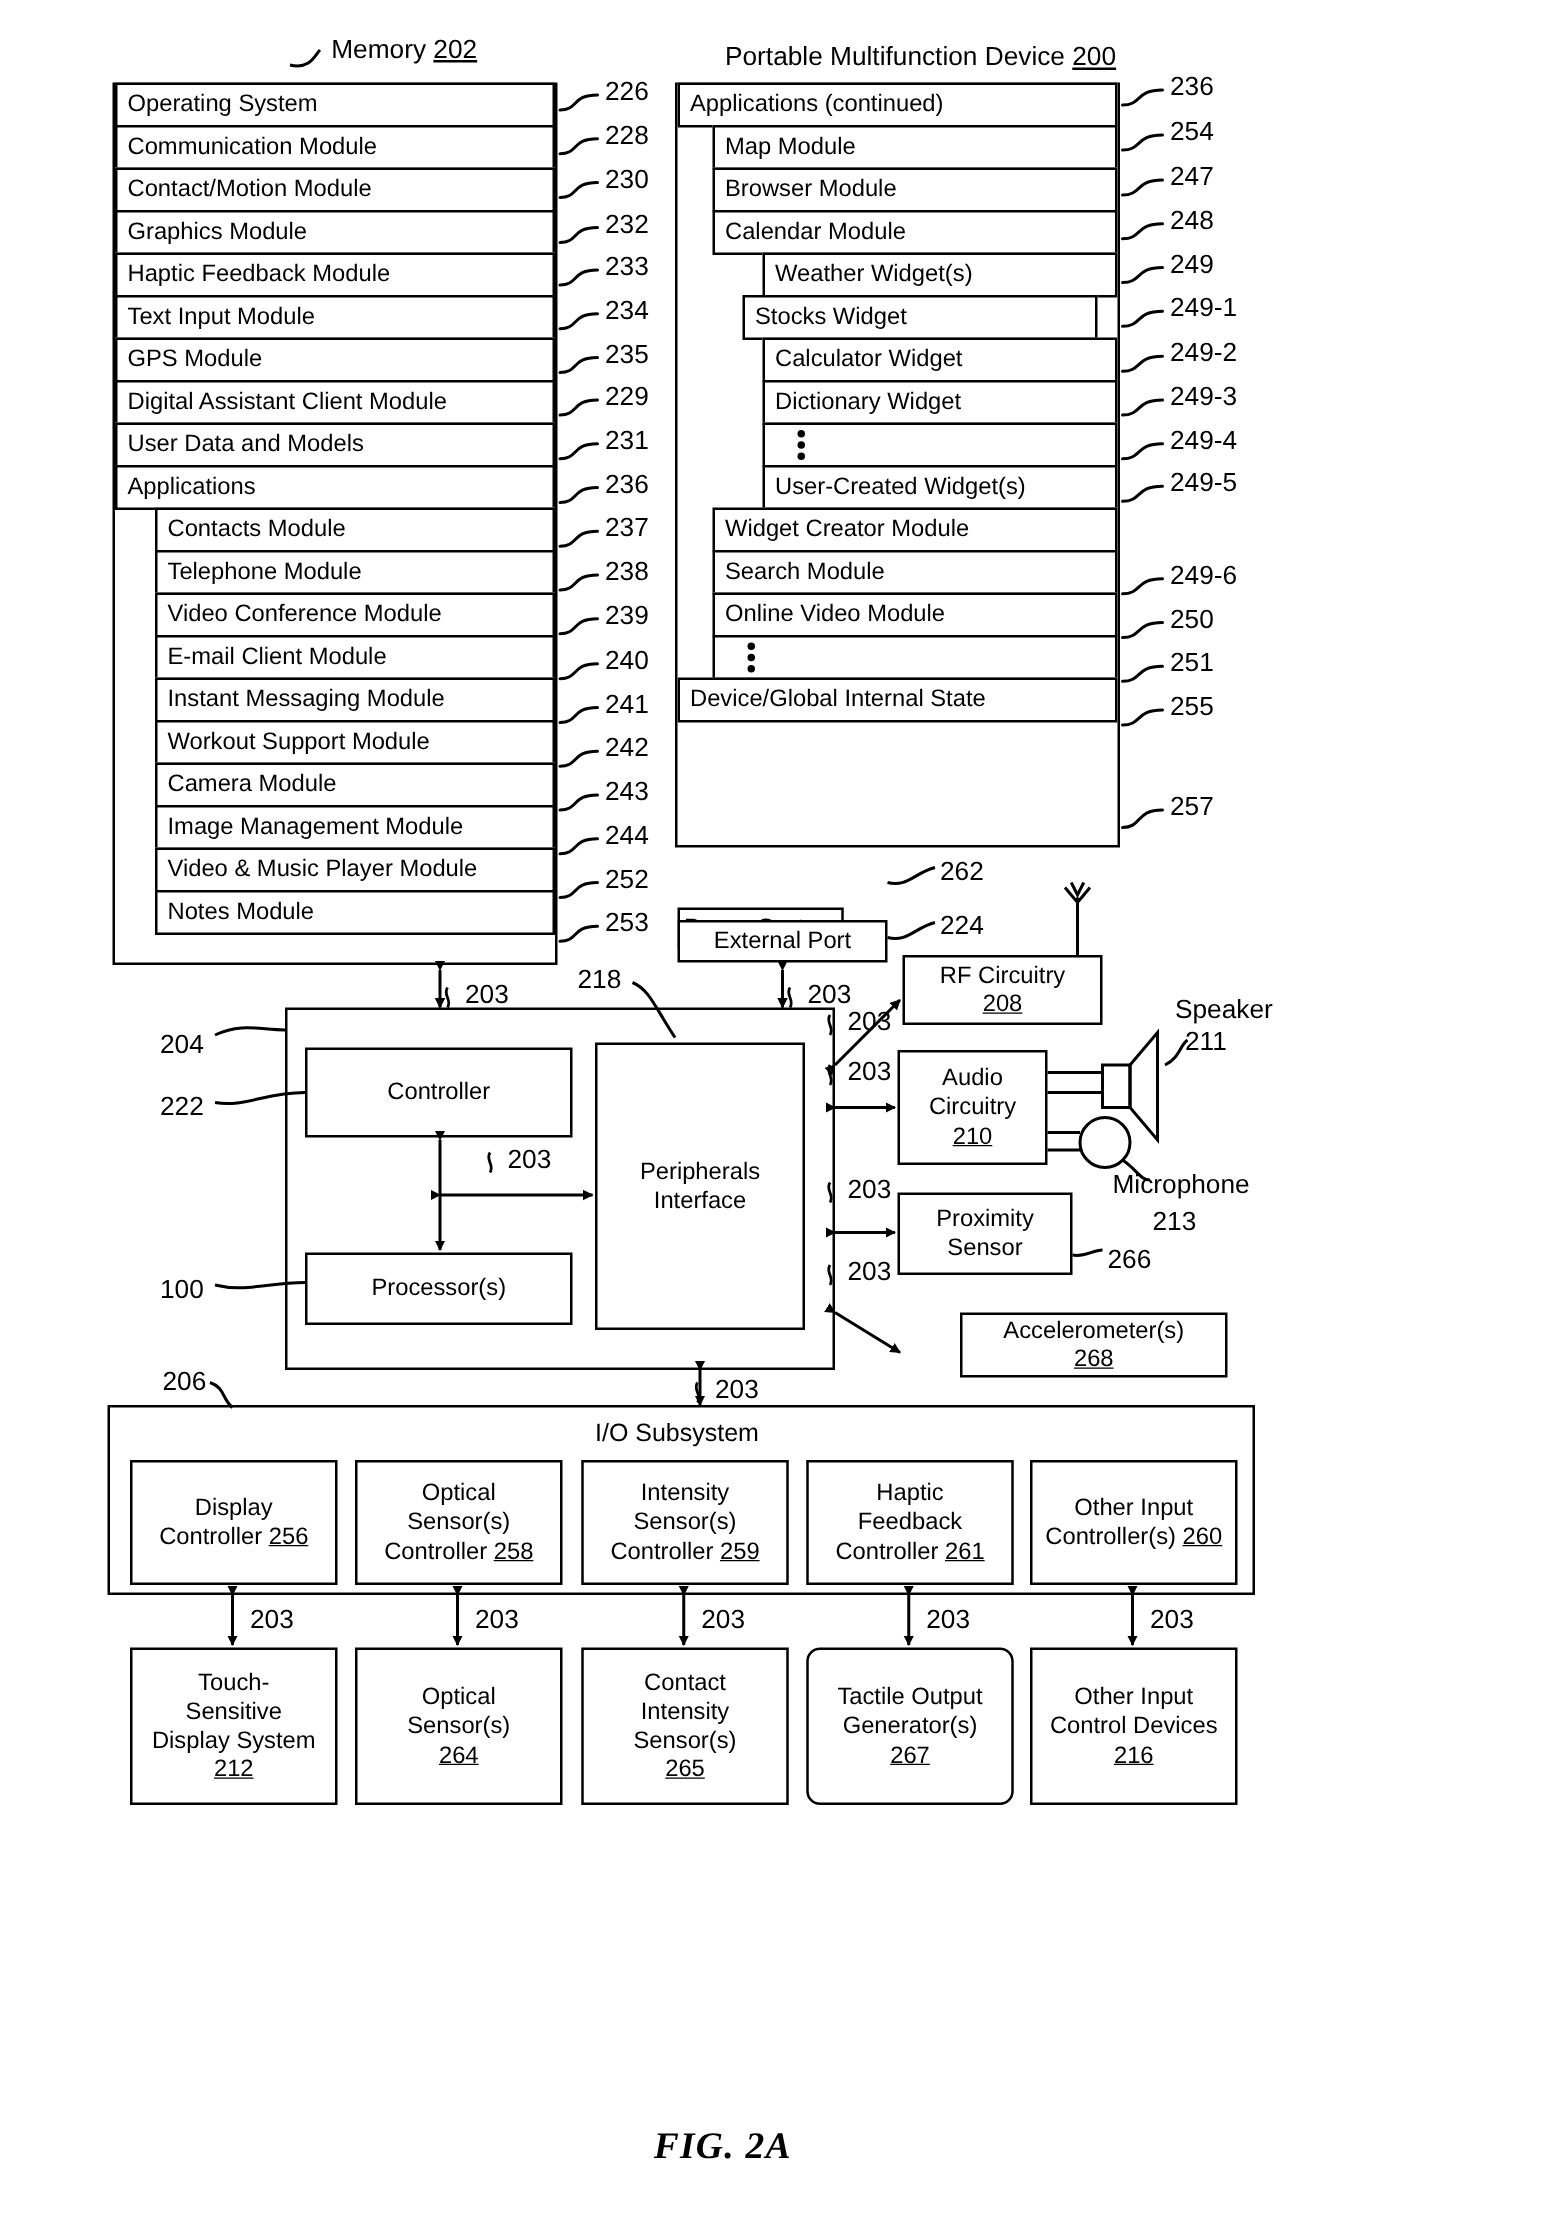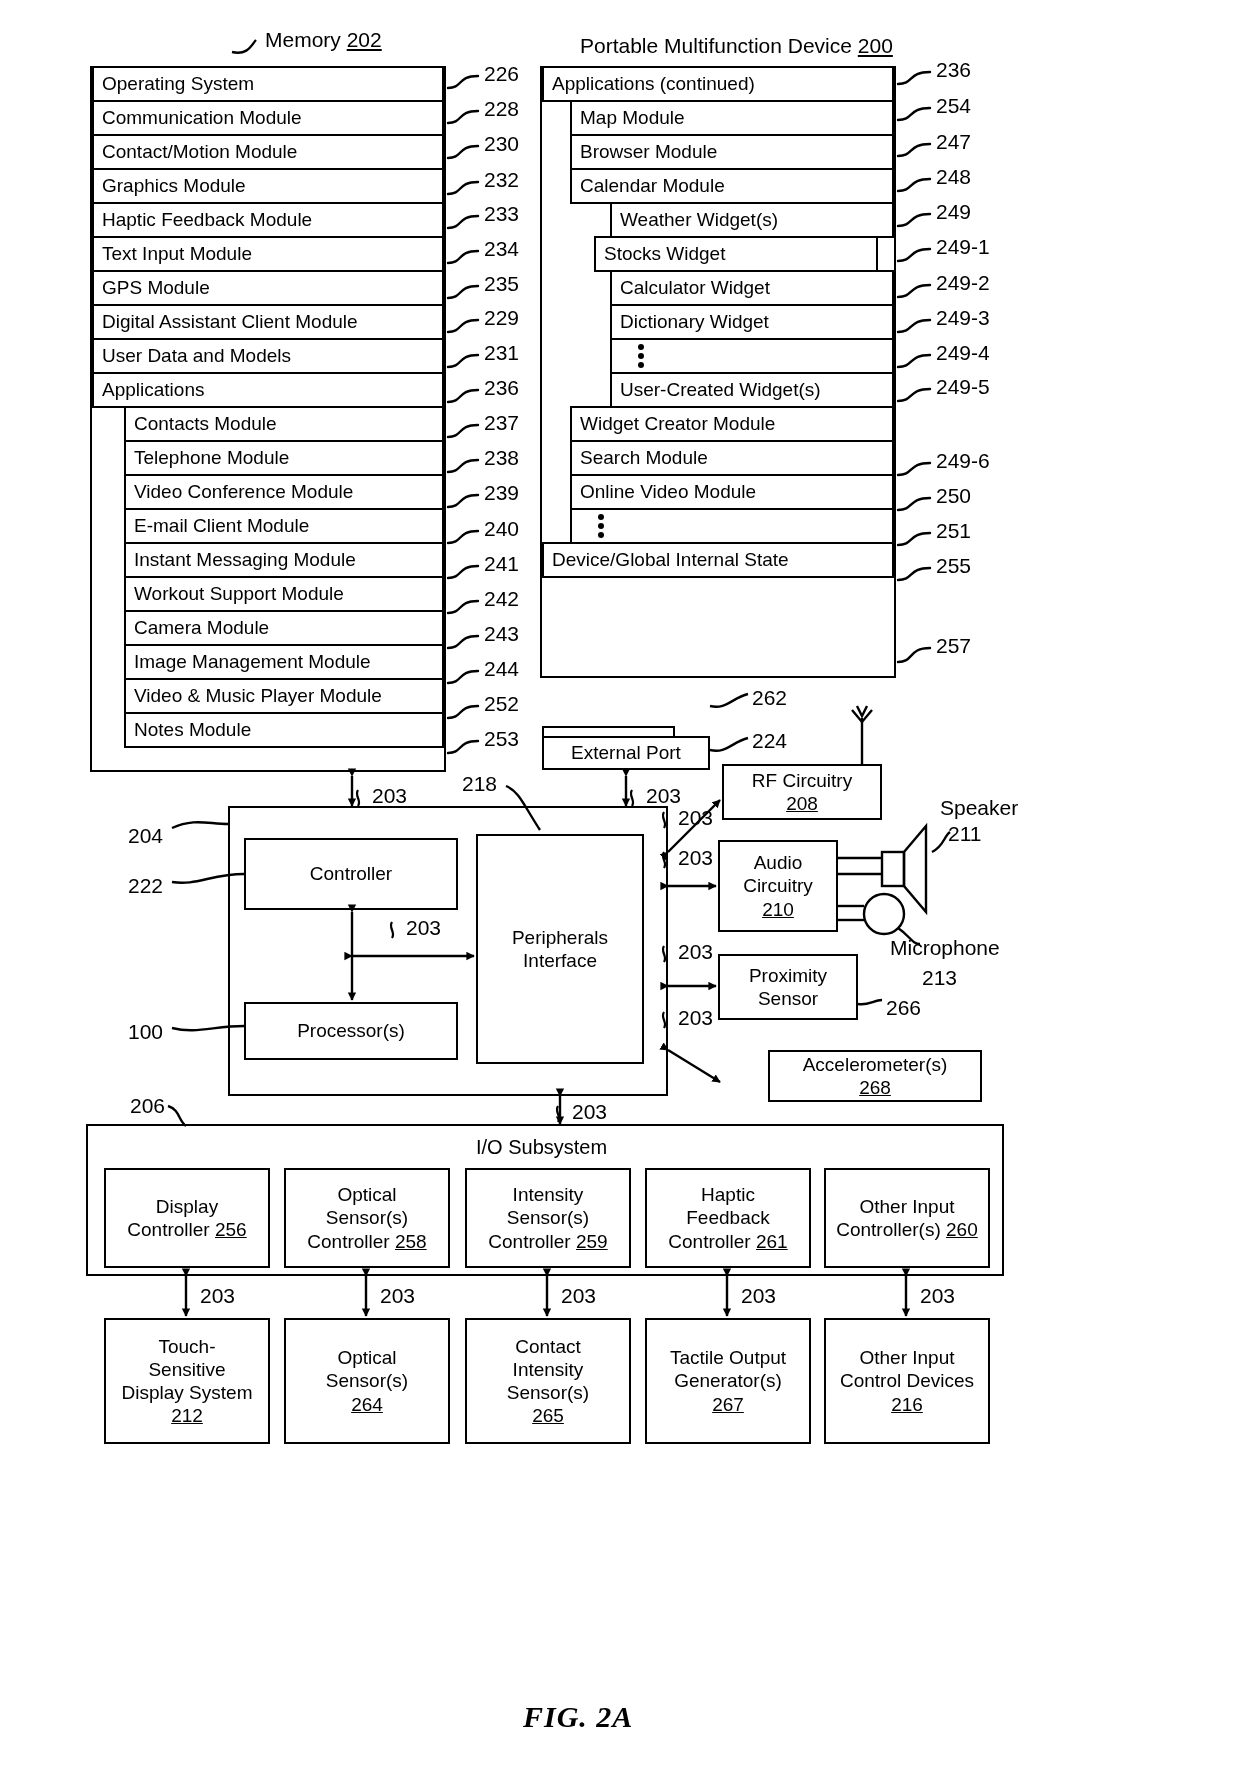--- a/index.html
+++ b/index.html
@@ -329,21 +329,21 @@
         <span>Optical</span>
         <span>Sensor(s)</span>
         <span class="u">264</span>
       </div>
       <div class="nbox" style="left: 465px; top: 1318px; width: 166px; height: 126px;">
         <span>Contact</span>
         <span>Intensity</span>
         <span>Sensor(s)</span>
         <span class="u">265</span>
       </div>
-      <div class="nbox" style="left: 645px; top: 1318px; width: 166px; height: 126px;">
+      <div class="nbox" style="left: 645px; top: 1318px; width: 166px; height: 126px; border-radius: 11px;">
         <span>Tactile Output</span>
         <span>Generator(s)</span>
         <span class="u">267</span>
       </div>
       <div class="nbox" style="left: 824px; top: 1318px; width: 166px; height: 126px;">
         <span>Other Input</span>
         <span>Control Devices</span>
         <span class="u">216</span>
       </div>
     </div>

